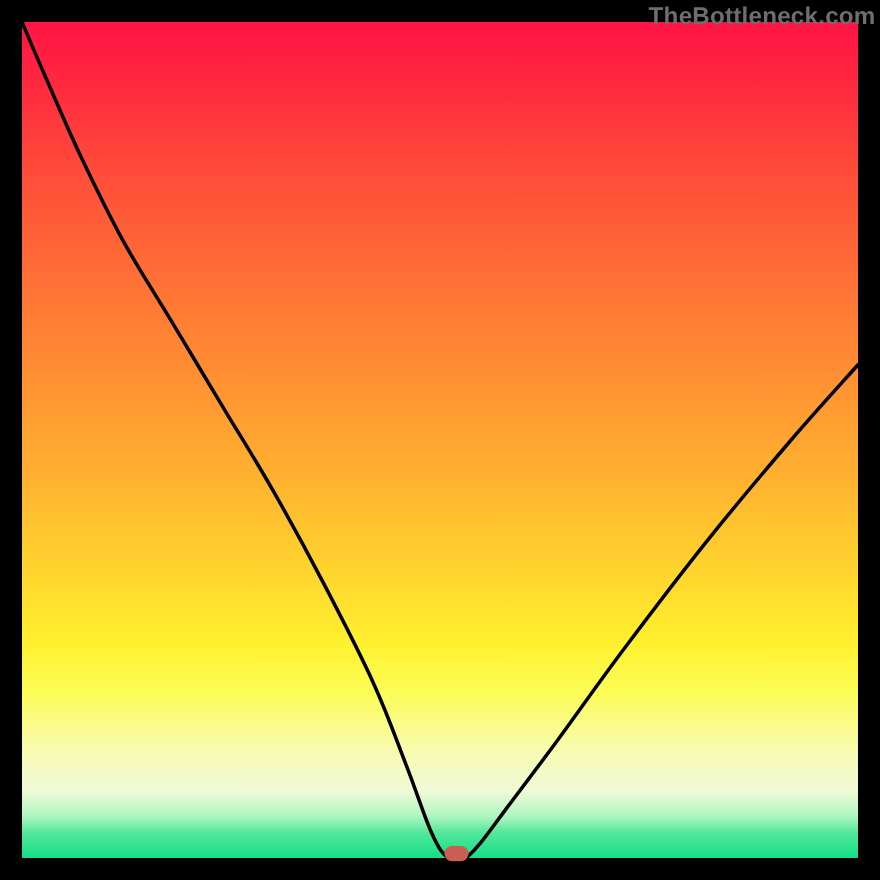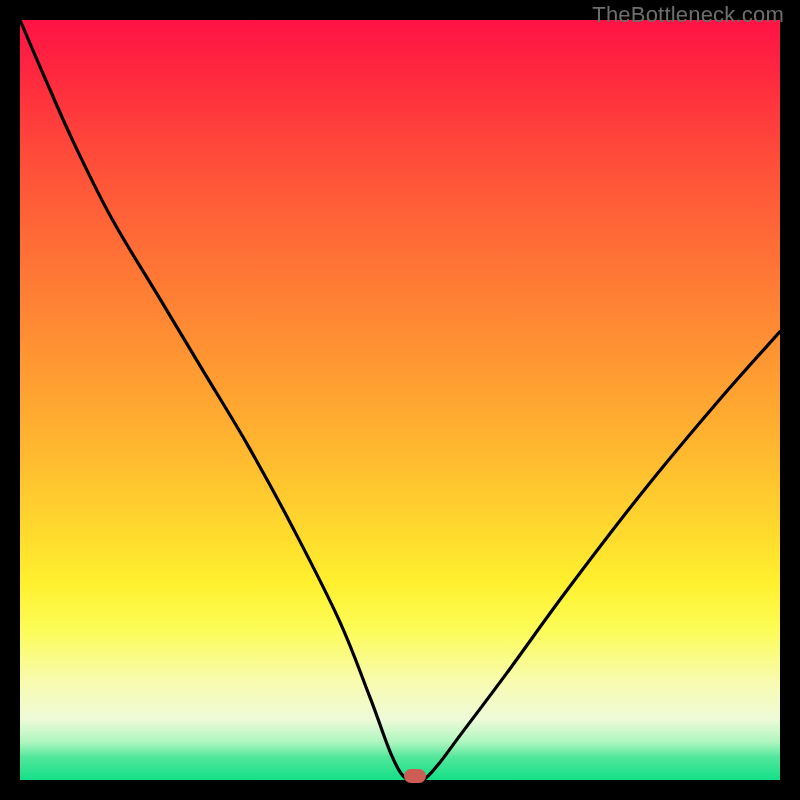--- a/index.html
+++ b/index.html
@@ -13,24 +13,24 @@
   }
   .frame {
     position: relative;
     width: 800px;
     height: 800px;
     background: #000;
   }
   .watermark {
     position: absolute;
     top: 2px;
-    right: 16px;
+    right: 4px;
     color: #6e6e6e;
     font-size: 22px;
-    font-weight: 400;
+    font-weight: 700;
     letter-spacing: 0.2px;
     z-index: 10;
   }
   .plot-area {
     position: absolute;
     left: 20px;
     top: 20px;
     width: 760px;
     height: 760px;
     

